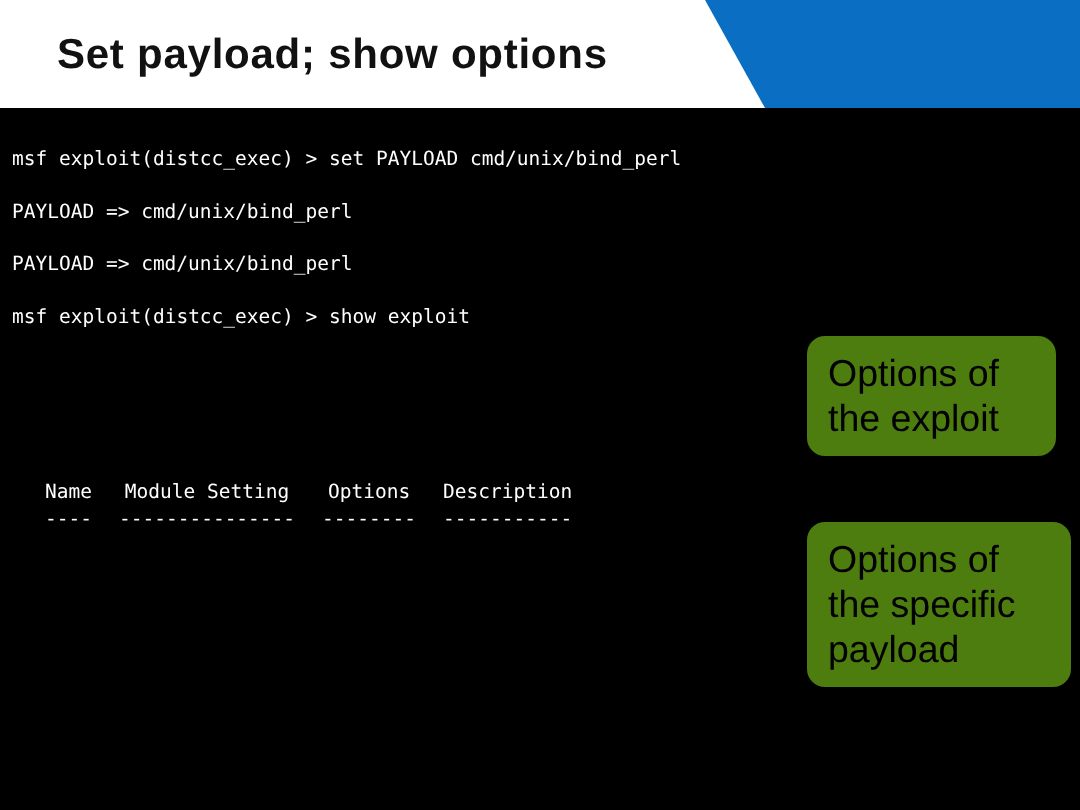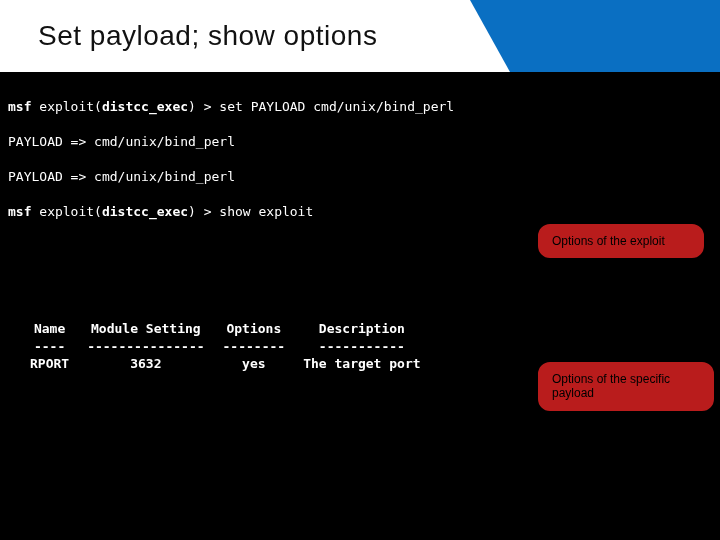--- a/index.html
+++ b/index.html
@@ -1,30 +1,30 @@
 <!DOCTYPE html>
 <html><head>
 <meta charset="utf-8">
 <style>
   * { margin: 0; padding: 0; box-sizing: border-box; }
   html, body { width: 720px; height: 540px; overflow: hidden; font-family: Arial, Helvetica, sans-serif; background: #000; }
   .slide { position: relative; width: 720px; height: 540px; background: #000; }
   .title-bar { position: absolute; top: 0; left: 0; right: 0; height: 72px; background: #fff; display: flex; align-items: center; }
-  .title-text { font-size: 28px; font-weight: 400; color: #111; padding-left: 38px; letter-spacing: 0.5px; }
+  .title-text { font-size: 28px; font-weight: 700; color: #111; padding-left: 38px; letter-spacing: 0.5px; }
   .blue-banner { position: absolute; top: 0; right: 0; width: 210px; height: 72px; background: #0a6fc2; }
   .blue-wedge { position: absolute; top: 0; right: 210px; width: 0; height: 0; border-top: 72px solid #0a6fc2; border-left: 40px solid transparent; }
   .terminal { position: absolute; top: 72px; left: 0; right: 0; bottom: 0; padding: 8px 8px 0 8px; background: #000; color: #fff; font-family: "DejaVu Sans Mono", Menlo, Consolas, monospace; font-size: 13px; line-height: 1.35; white-space: pre; }
-  .bold { font-weight: 700; }
+  .bold { font-weight: 400; }
   .term-line { display: block; }
   .tbl { display: table; border-collapse: collapse; margin-top: 2px; }
   .tr { display: table-row; text-align: center; }
   .td { display: table-cell; padding-right: 18px; }
-  .callout { position: absolute; background: #b91c1c; border: 2px solid #000; border-radius: 14px; padding: 10px 14px; font-size: 12px; color: #000; line-height: 1.2; font-family: Arial, Helvetica, sans-serif; white-space: normal; }
+  .callout { position: absolute; background: #4d7c0f; border: 2px solid #000; border-radius: 14px; padding: 10px 14px; font-size: 25px; color: #000; line-height: 1.2; font-family: Arial, Helvetica, sans-serif; white-space: normal; }
   .callout1 { top: 222px; left: 536px; width: 170px; }
-  .callout2 { top: 360px; left: 536px; width: 180px; }
+  .callout2 { top: 346px; left: 536px; width: 180px; }
   .sect { margin-top: 10px; }
 </style>
 </head>
 <body>
 
 <div class="slide">
   <div class="title-bar">
     <div class="title-text">Set payload; show options</div>
   </div>
   <div class="blue-wedge"></div>
@@ -34,21 +34,20 @@
 <span class="term-line"><span class="bold">msf</span><span> exploit(</span><span class="bold">distcc_exec</span><span>) &gt; </span><span>set PAYLOAD cmd/unix/bind_perl</span></span>
 <span class="term-line">PAYLOAD =&gt; cmd/unix/bind_perl</span>
 <span class="term-line">PAYLOAD =&gt; cmd/unix/bind_perl</span>
 <span class="term-line"><span class="bold">msf</span><span> exploit(</span><span class="bold">distcc_exec</span><span>) &gt; </span><span>show exploit</span></span>
 
 <div class="sect">
 <span class="term-line"> </span>
 <div class="tbl" style="margin-left:22px;">
 <div class="tr"><span class="td bold">Name</span><span class="td bold">Module Setting</span><span class="td bold">Options</span><span class="td bold">Description</span></div>
 <div class="tr"><span class="td bold">----</span><span class="td bold">---------------</span><span class="td bold">--------</span><span class="td bold">-----------</span></div>
-<div class="tr"><span class="td bold">RPORT</span><span class="td bold">3632</span><span class="td bold">yes</span><span class="td bold">The target port</span></div>
 </div>
 </div>
 
 <div class="sect">
 <span class="term-line"> </span>
 
 
 
 </div>
 

